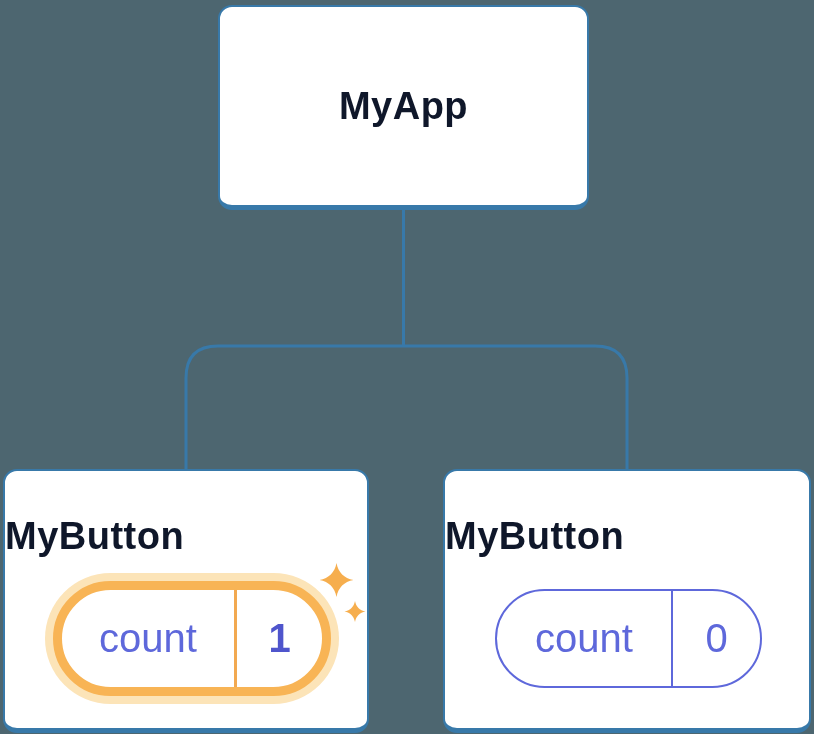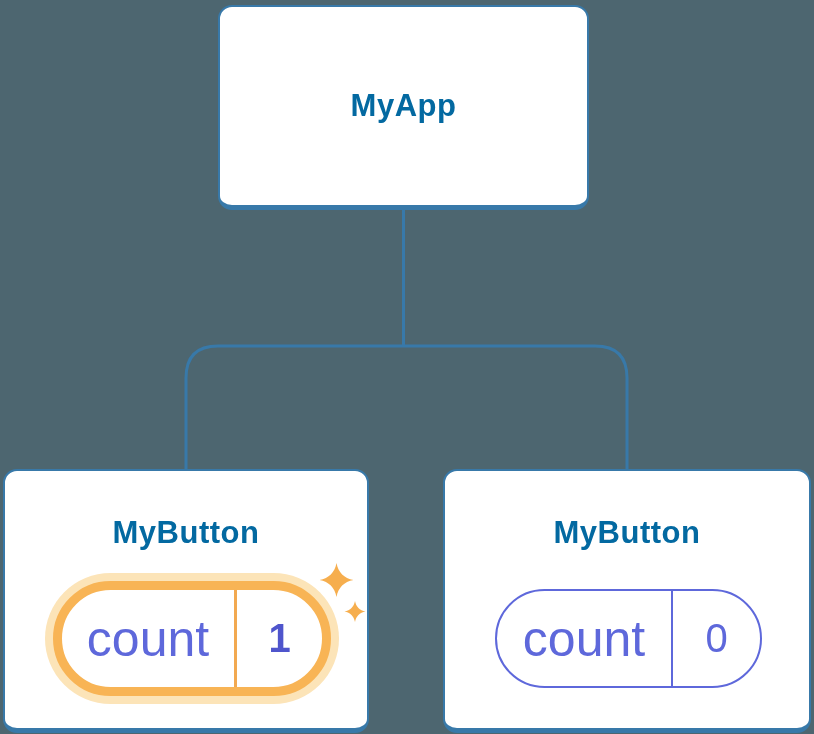--- a/index.html
+++ b/index.html
@@ -30,25 +30,25 @@
   .card-root {
     left: 218px; top: 5px;
     width: 371px; height: 205px;
     display: flex;
     align-items: center;
     justify-content: center;
   }
   .card-child-left  { left: 3px;   top: 469px; width: 366px; height: 264px; }
   .card-child-right { left: 443px; top: 469px; width: 368px; height: 264px; }
   .node-label {
-    color: #0369a1;
-    font-size: 31px;
+    color: #0f172a;
+    font-size: 38px;
     font-weight: 700;
     letter-spacing: 0.5px;
-    text-align: center;
+    text-align: left;
   }
   .child-label {
     position: absolute;
     left: 0; right: 0;
     top: 44px;
   }
   
   .pill {
     position: absolute;
     left: 50px; top: 118px;
@@ -62,21 +62,21 @@
   }
   .pill-key-seg {
     width: 174px;
     border-right: 2px solid #5E68DB;
     display: flex; align-items: center; justify-content: center;
   }
   .pill-val-seg {
     flex: 1;
     display: flex; align-items: center; justify-content: center;
   }
-  .pill-key { color: #5E68DB; font-size: 50px; font-weight: 400; }
+  .pill-key { color: #5E68DB; font-size: 40px; font-weight: 400; }
   .pill-val { color: #5E68DB; font-size: 40px; font-weight: 400; }
   
   .pill-halo {
     position: absolute;
     left: 40px; top: 102px;
     width: 294px; height: 131px;
     background: #FCE4B8;
     border-radius: 999px;
     padding: 8px;
     box-sizing: border-box;

